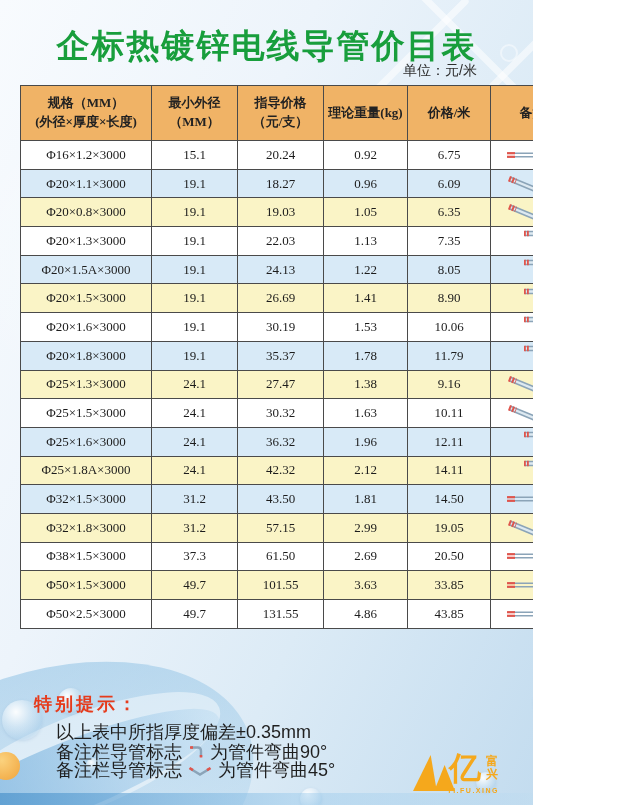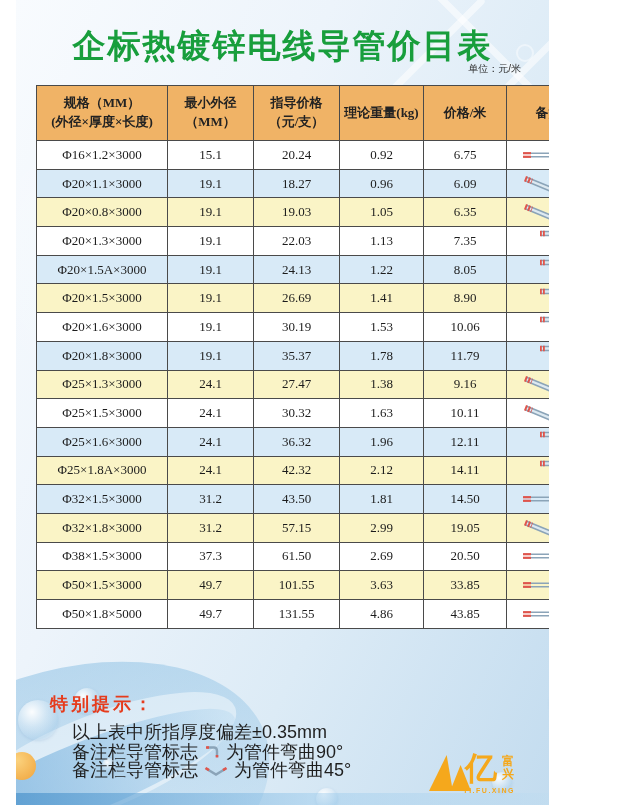--- a/index.html
+++ b/index.html
@@ -2,37 +2,36 @@
 <html><head>
 <meta charset="utf-8">
 <style>
   html,body{margin:0;padding:0;}
   #stage{
     position:relative;width:533px;height:805px;overflow:hidden;
     font-family:"Liberation Sans",sans-serif;
     background:
       radial-gradient(ellipse 420px 260px at 45% 32%, rgba(255,255,255,.55), rgba(255,255,255,0) 70%),
       linear-gradient(115deg,#f8fbfe 0%,#edf4fb 35%,#dcebf6 65%,#c3dcef 100%);
-    margin-left: 16px;
   }
   
   .xbar{position:absolute;background:rgba(255,255,255,.55);border-radius:3px;}
   .ring{position:absolute;border:2px solid rgba(255,255,255,.45);border-radius:50%;}
   .bubble{position:absolute;border-radius:50%;
     background:radial-gradient(circle at 35% 30%, rgba(255,255,255,.95), rgba(255,255,255,.25) 40%, rgba(160,200,230,.35) 72%, rgba(255,255,255,.65) 100%);
     box-shadow:0 1px 3px rgba(120,160,200,.25);}
   .wave{position:absolute;border-radius:50%;}
   .bottomband{position:absolute;left:0;right:0;bottom:0;height:12px;
     background:linear-gradient(90deg, rgba(80,150,205,.75), rgba(150,200,235,.45) 55%, rgba(190,220,240,.35));}
   .orangeball{position:absolute;border-radius:50%;
     background:radial-gradient(circle at 35% 30%, #fbd27e, #f0a43c);}
   
   .title{position:absolute;left:0;top:24px;width:100%;text-align:center;
     font-size:33px;font-weight:bold;letter-spacing:2px;color:#189e3c;}
-  .unit{position:absolute;right:28px;top:62px;font-size:10px;color:#2c2c2c;}
+  .unit{position:absolute;right:56px;top:62px;font-size:14px;color:#2c2c2c;}
   
   .pricetable{position:absolute;left:20px;top:85px;width:554px;border-collapse:collapse;table-layout:fixed;
     font-family:"Liberation Serif","DejaVu Serif",serif;}
   .pricetable th,.pricetable td{border:1px solid #4a4a4a;text-align:center;vertical-align:middle;padding:0;}
   .pricetable thead th{background:#f0b366;height:54px;font-size:13px;font-weight:bold;color:#222;line-height:1.45;}
   .pricetable tbody tr{height:28.7px;}
   .pricetable tbody td{font-size:13px;color:#1c1c1c;}
   .row-white{background:#ffffff;}
   .row-blue{background:#d8eaf7;}
   .row-yellow{background:#faf4c6;}
@@ -360,21 +359,21 @@
               <line x1="4" y1="3.2" x2="54" y2="3.2" stroke="#8ba4b8" stroke-width="1.5"></line>
               <line x1="4" y1="6.8" x2="54" y2="6.8" stroke="#8ba4b8" stroke-width="1.5"></line>
               <line x1="3" y1="3.2" x2="11" y2="3.2" stroke="#e0554c" stroke-width="2.2"></line>
               <line x1="3" y1="6.8" x2="11" y2="6.8" stroke="#e0554c" stroke-width="2.2"></line>
               <line x1="47" y1="3.2" x2="55" y2="3.2" stroke="#e0554c" stroke-width="2.2"></line>
               <line x1="47" y1="6.8" x2="55" y2="6.8" stroke="#e0554c" stroke-width="2.2"></line>
             </svg>
           </td>
         </tr>
         <tr class="row-white">
-          <td>Φ50×1.8×5000</td>
+          <td>Φ50×2.5×3000</td>
           <td>49.7</td>
           <td>131.55</td>
           <td>4.86</td>
           <td>43.85</td>
           <td>
             <svg class="pipe-svg" width="58" height="10" viewBox="0 0 58 10">
               <line x1="4" y1="3.2" x2="54" y2="3.2" stroke="#8ba4b8" stroke-width="1.5"></line>
               <line x1="4" y1="6.8" x2="54" y2="6.8" stroke="#8ba4b8" stroke-width="1.5"></line>
               <line x1="3" y1="3.2" x2="11" y2="3.2" stroke="#e0554c" stroke-width="2.2"></line>
               <line x1="3" y1="6.8" x2="11" y2="6.8" stroke="#e0554c" stroke-width="2.2"></line>

